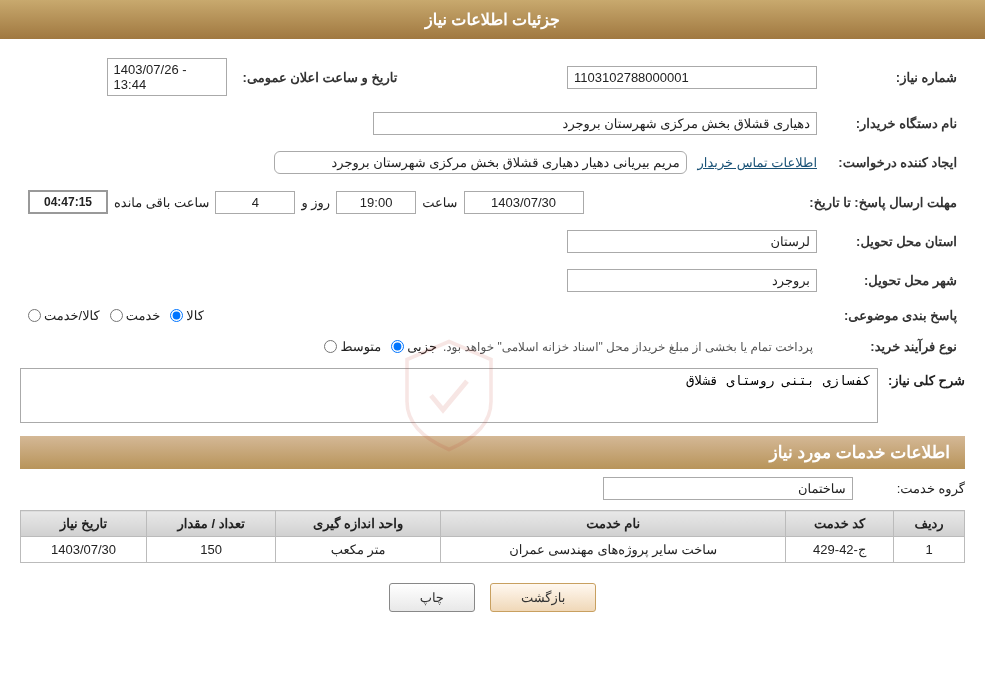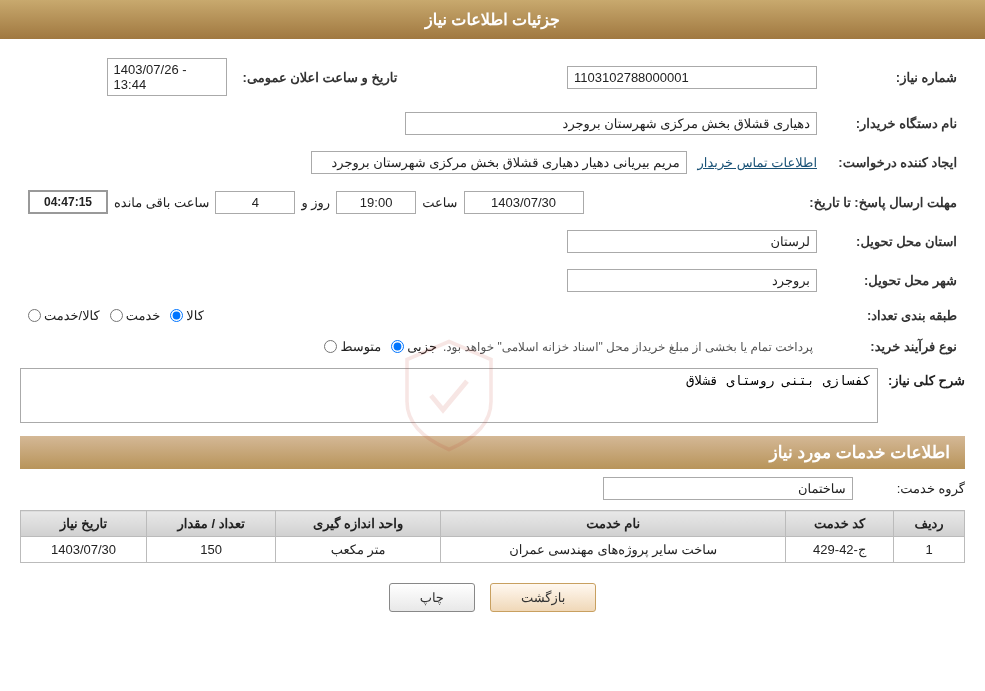--- a/index.html
+++ b/index.html
@@ -237,34 +237,34 @@
         </td>
       </tr>
     </tbody>
       </table>
 
     <table class="info-table">
       <tbody>
           <tr>
         <td class="label-cell">نام دستگاه خریدار:</td>
         <td>
-          <div class="value-box" style="width:412px;">دهیاری قشلاق بخش مرکزی شهرستان بروجرد</div>
+          <div class="value-box" style="width:444px;">دهیاری قشلاق بخش مرکزی شهرستان بروجرد</div>
         </td>
       </tr>
     </tbody>
       </table>
 
     <table class="info-table">
       <tbody>
           <tr>
         <td class="label-cell">ایجاد کننده درخواست:</td>
         <td>
           <span class="link-text">اطلاعات تماس خریدار</span>
           &nbsp;
-          <div class="value-box" style="width:376px;display:inline-block;">مریم بیریانی دهیار دهیاری قشلاق بخش مرکزی شهرستان بروجرد</div>
+          <div class="value-box" style="width:413px;display:inline-block;border-radius:6px;">مریم بیریانی دهیار دهیاری قشلاق بخش مرکزی شهرستان بروجرد</div>
         </td>
       </tr>
     </tbody>
       </table>
 
     <table class="info-table">
       <tbody>
           <tr>
         <td class="label-cell">مهلت ارسال پاسخ: تا تاریخ:</td>
         <td>
@@ -300,21 +300,21 @@
         <td>
           <div class="value-box value-box-medium">بروجرد</div>
         </td>
       </tr>
     </tbody>
       </table>
 
     <table class="info-table">
       <tbody>
           <tr>
-        <td class="label-cell">طبقه بندی تعداد:</td>
+        <td class="label-cell">پاسخ بندی موضوعی:</td>
         <td>
           <div class="radio-group">
             <div class="radio-item">
               <label>کالا/خدمت</label>
               <input type="radio" name="category" style="">
             </div>
             <div class="radio-item">
               <label>خدمت</label>
               <input type="radio" name="category" style="">
             </div>

